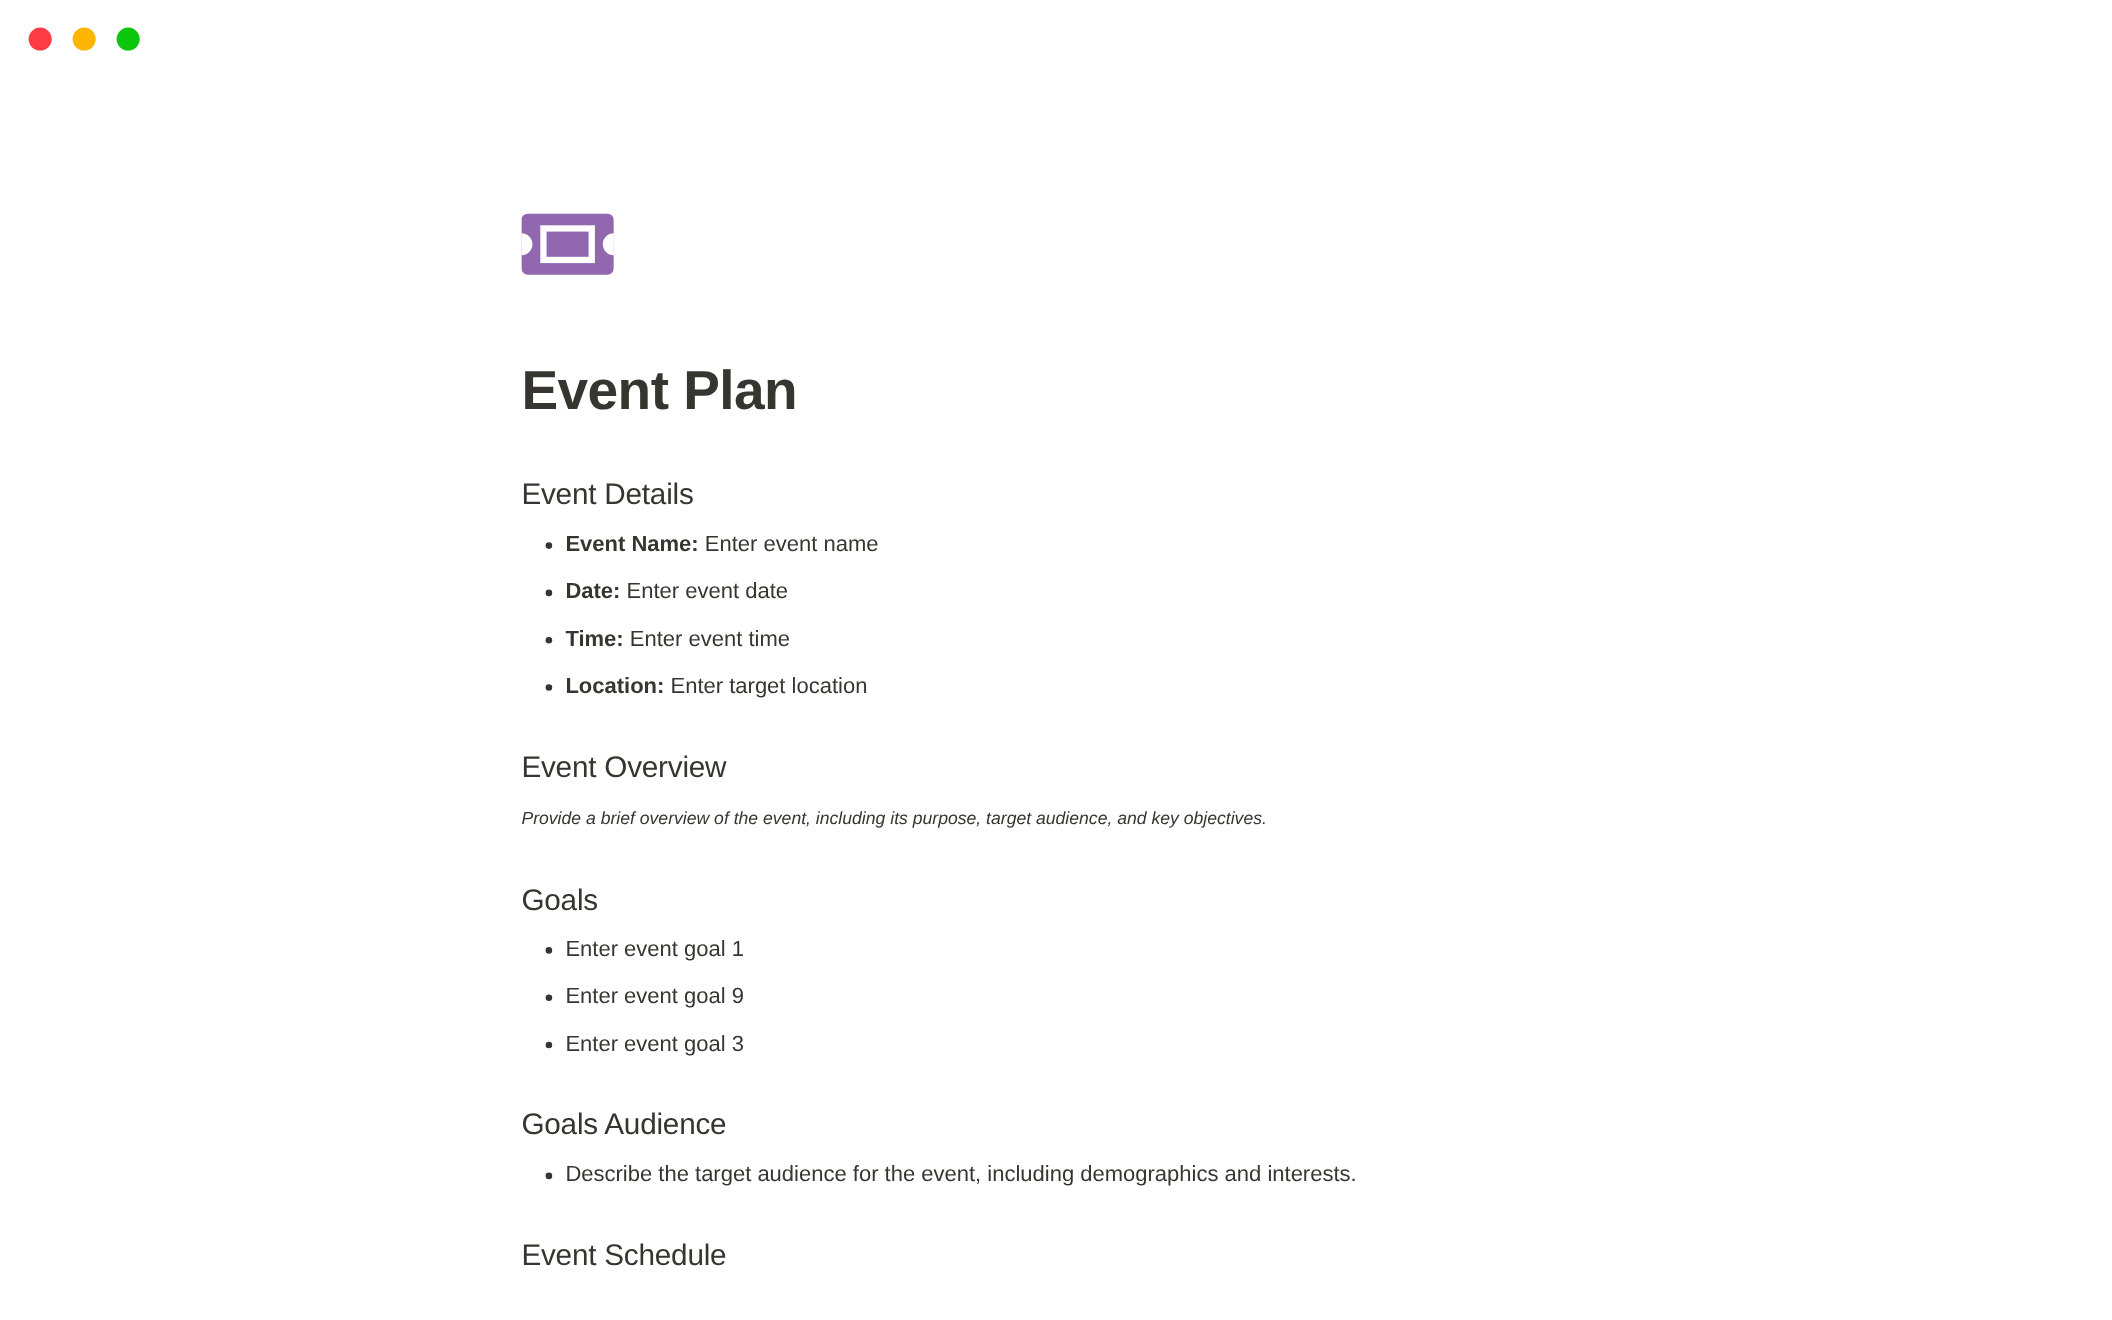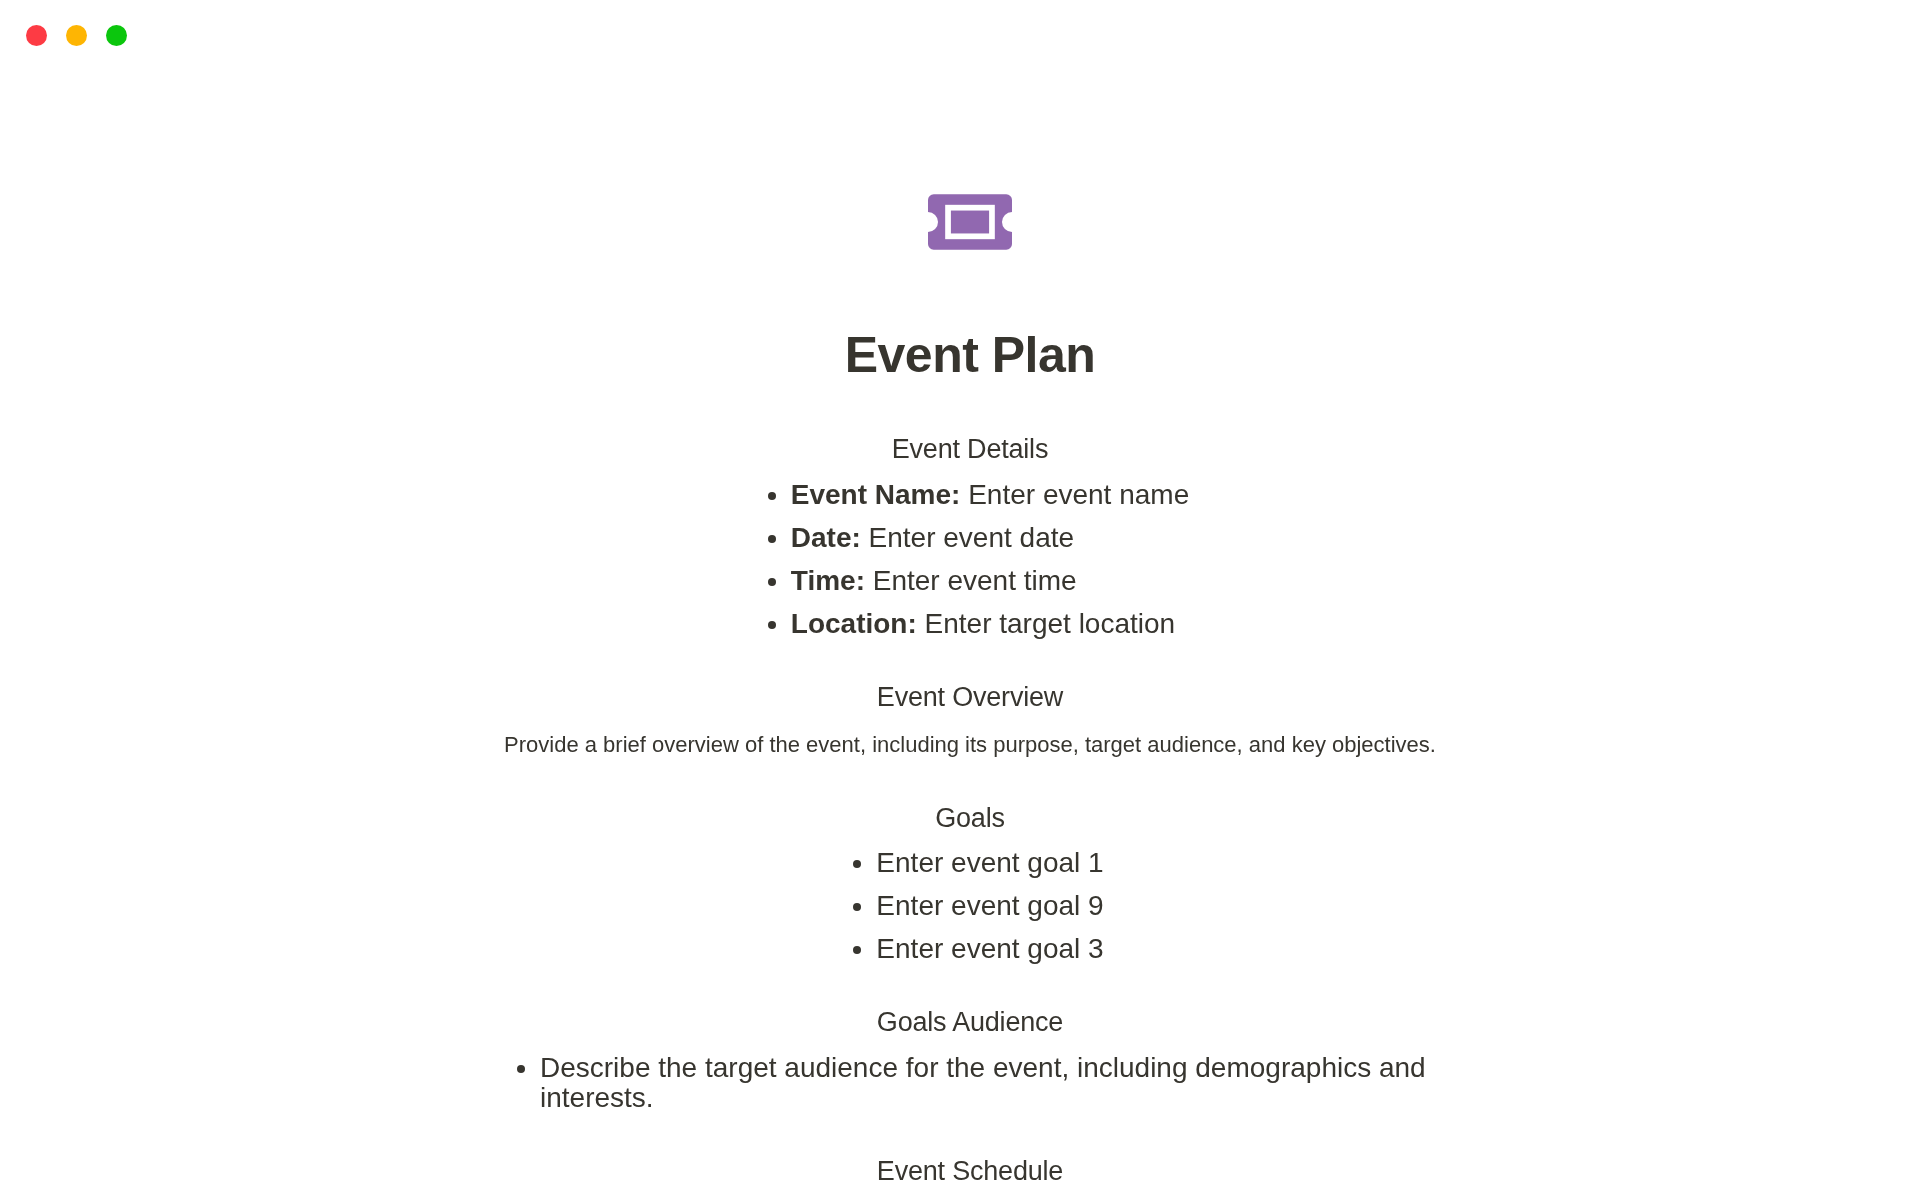--- a/index.html
+++ b/index.html
@@ -24,25 +24,25 @@
   .traffic-light {
     width: 21px;
     height: 21px;
     border-radius: 50%;
   }
 
   
   .content {
     position: absolute;
     top: 193px;
-    left: 500px;
+    left: 474px;
     width: 940px;
     display: flex;
     flex-direction: column;
-    align-items: center;
+    align-items: flex-start;
   }
 
   .page-icon {
     width: 84px;
     height: 58px;
     margin-bottom: 74px;
     cursor: pointer;
   }
 
   .page-title {
@@ -63,36 +63,37 @@
   .section-heading.first {
     margin-top: 48px;
   }
 
   .bullet-list {
     margin: 13px 0 0 0;
     padding: 0 0 0 40px;
     list-style: disc outside;
   }
   .bullet-list li {
-    font-size: 28px;
+    font-size: 20px;
     line-height: 30px;
     margin-bottom: 13px;
   }
   .bullet-list li:last-child {
     margin-bottom: 0;
   }
   .bullet-list .item-label {
     font-weight: 700;
   }
 
   .body-paragraph {
-    font-size: 22px;
+    font-size: 16px;
     line-height: 30px;
     margin: 15px 0 0 0;
     white-space: nowrap;
+    font-style: italic;
   }
 </style>
 </head>
 <body style="color: rgb(55, 53, 47);">
 
 <div class="traffic-lights">
   <div class="traffic-light" style="background: rgb(253, 59, 68);"></div>
   <div class="traffic-light" style="background: rgb(254, 181, 3);"></div>
   <div class="traffic-light" style="background: rgb(11, 198, 13);"></div>
 </div>

